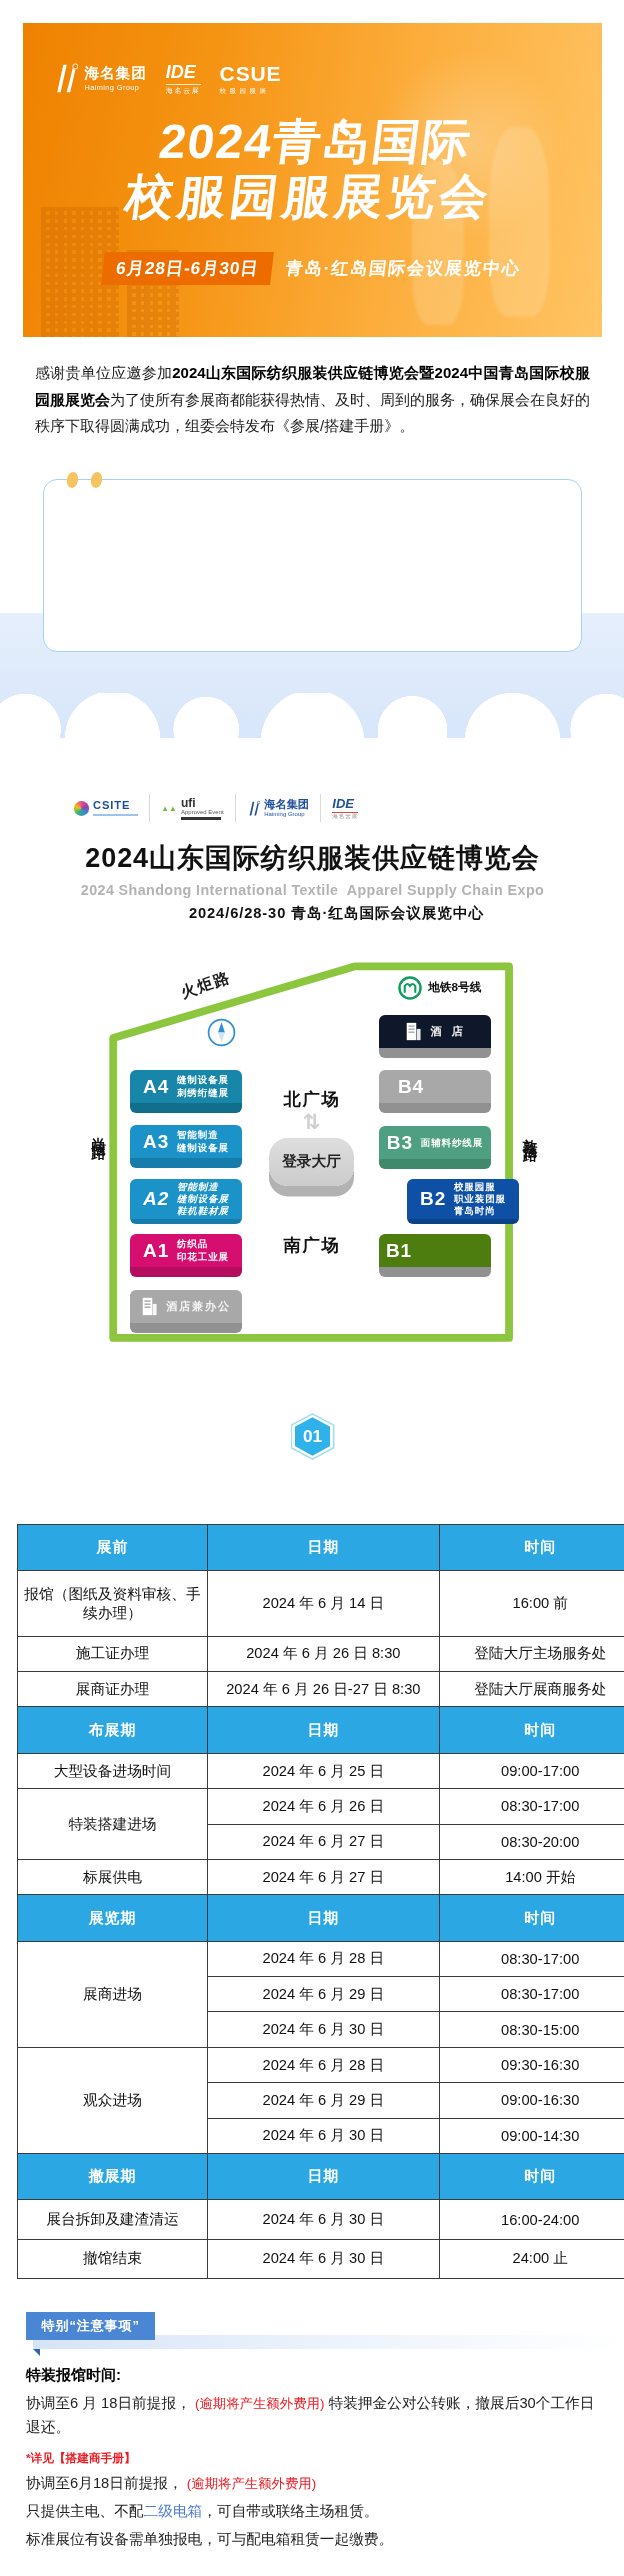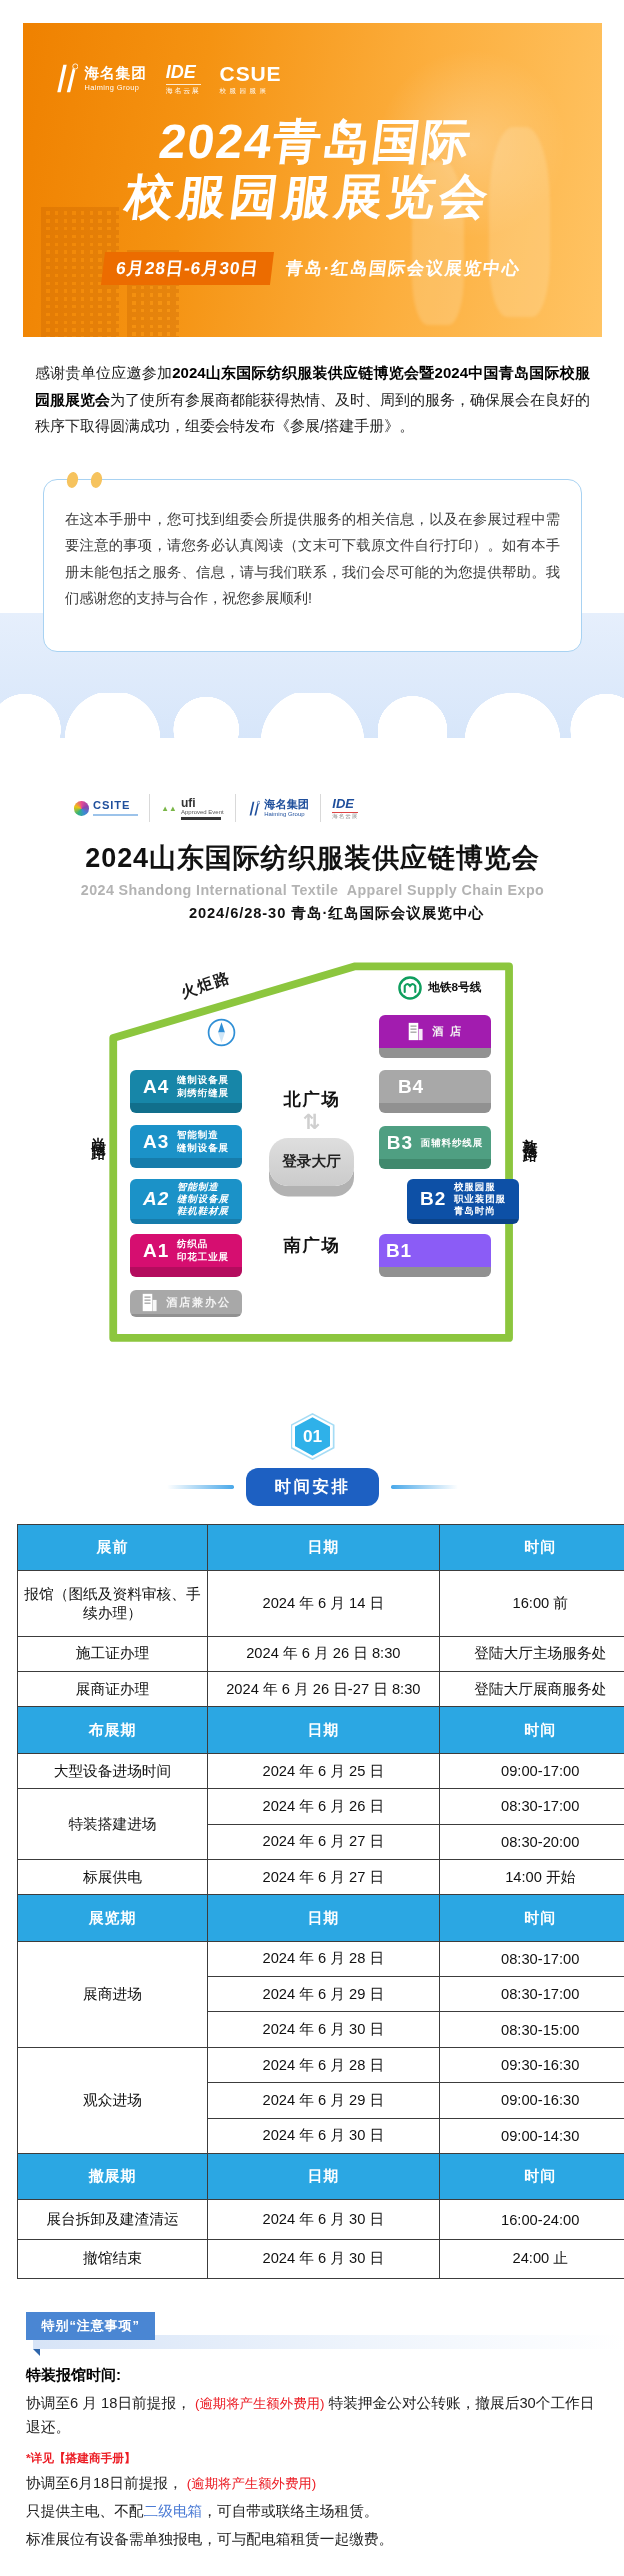--- a/index.html
+++ b/index.html
@@ -189,21 +189,20 @@
 
 <p class="intro"><span>感谢贵单位应邀参加</span><b>2024山东国际纺织服装供应链博览会暨2024中国青岛国际校服园服展览会</b><span>为了使所有参展商都能获得热情、及时、周到的服务，确保展会在良好的秩序下取得圆满成功，组委会特发布《参展/搭建手册》。</span></p>
 
 <div class="note-wrap">
   <div class="cloud-band">
     <div class="cloud-scallop"></div>
   </div>
   <div class="hand-box">
     <span class="dot d1"></span>
     <span class="dot d2"></span>
-    <span>在这本手册中，您可找到组委会所提供服务的相关信息，以及在参展过程中需要注意的事项，请您务必认真阅读（文末可下载原文件自行打印）。如有本手册未能包括之服务、信息，请与我们联系，我们会尽可能的为您提供帮助。我们感谢您的支持与合作，祝您参展顺利!</span>
   </div>
 </div>
 
 <div class="expo-logos">
   <div class="lg">
     <span class="swirl"></span>
     <div class="lg-col">
       <span class="csite-t">CSITE</span>
       <span class="csite-bar"></span>
     </div>
@@ -264,21 +263,21 @@
   <div class="map-abs plaza npl">北广场</div>
   <div class="map-abs updown">⇅</div>
   <div class="map-abs login-hall">登录大厅</div>
   <div class="map-abs plaza spl">南广场</div>
 
   <div class="map-abs road-v" style="left:1.7px;top:195px;">尚信路</div>
   <div class="map-abs road-v" style="left:433px;top:197px;">敦信路</div>
 
   <div id="halls-layer">
       <div class="hall" style="left: 292px; top: 85px; width: 112px; height: 43px;">
-        <div class="hall-body" style="background: #a21caf;">
+        <div class="hall-body" style="background: #0f172a; font-family: Liberation Mono, monospace;">
           <svg width="17.3" height="21" viewBox="0 0 20 24">
             <rect x="2" y="2" width="11" height="20" fill="#fff"></rect>
             <rect x="4" y="5" width="7" height="1.6" fill="#a8a8a8"></rect>
             <rect x="4" y="8.5" width="7" height="1.6" fill="#a8a8a8"></rect>
             <rect x="4" y="12" width="7" height="1.6" fill="#a8a8a8"></rect>
             <rect x="13.5" y="9" width="4.5" height="13" fill="#fff" opacity=".9"></rect>
           </svg>
           <span class="hotel-label">酒 店</span>
         </div>
         <div class="hall-strip" style="background: rgb(145, 145, 145);"></div>
@@ -344,50 +343,45 @@
         <div class="hall-body" style="background: rgb(214, 14, 112);">
           <span class="hall-letter">A1</span>
           <div class="hall-lines">
             <span>纺织品</span>
             <span>印花工业展</span>
           </div>
         </div>
         <div class="hall-strip" style="background: rgb(180, 12, 94);"></div>
       </div>
       <div class="hall" style="left: 292px; top: 304px; width: 112px; height: 43px;">
-        <div class="hall-body" style="background: #8b5cf6; justify-content: flex-start; ">
+        <div class="hall-body" style="background: #4d7c0f; justify-content: flex-start; ">
           <span class="hall-letter">B1</span>
         </div>
         <div class="hall-strip" style="background: rgb(145, 145, 145);"></div>
       </div>
-      <div class="hall" style="left: 43px; top: 360px; width: 112px; height: 27px;">
+      <div class="hall" style="left: 43px; top: 360px; width: 112px; height: 43px;">
         <div class="hall-body" style="background: rgb(168, 168, 168);">
           <svg width="17.3" height="21" viewBox="0 0 20 24">
             <rect x="2" y="2" width="11" height="20" fill="#fff"></rect>
             <rect x="4" y="5" width="7" height="1.6" fill="#a8a8a8"></rect>
             <rect x="4" y="8.5" width="7" height="1.6" fill="#a8a8a8"></rect>
             <rect x="4" y="12" width="7" height="1.6" fill="#a8a8a8"></rect>
             <rect x="13.5" y="9" width="4.5" height="13" fill="#fff" opacity=".9"></rect>
           </svg>
           <span class="hotel-label">酒店兼办公</span>
         </div>
         <div class="hall-strip" style="background: rgb(145, 145, 145);"></div>
       </div>
     </div>
 </div>
 
 <div class="badge-wrap">
   <div class="hex">
     <div class="hex2"></div>
     <div class="hex3">01</div>
-  </div>
-  <div class="sec-btn-row">
-    <span class="dash l"></span>
-    <span class="sec-btn">时间安排</span>
-    <span class="dash r"></span>
   </div>
 </div>
 
 <table class="sched">
   <tbody id="sched-body">
       <tr class="sec-h">
         <td class="c1">展前</td>
         <td class="c2">日期</td>
         <td class="c3">时间</td>
       </tr>

